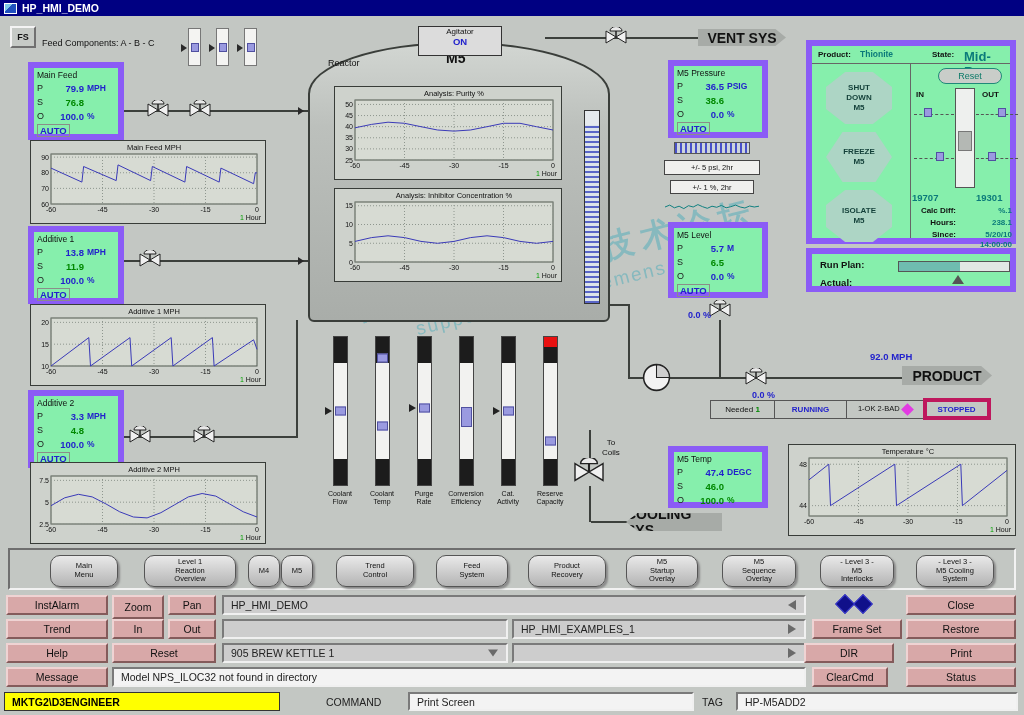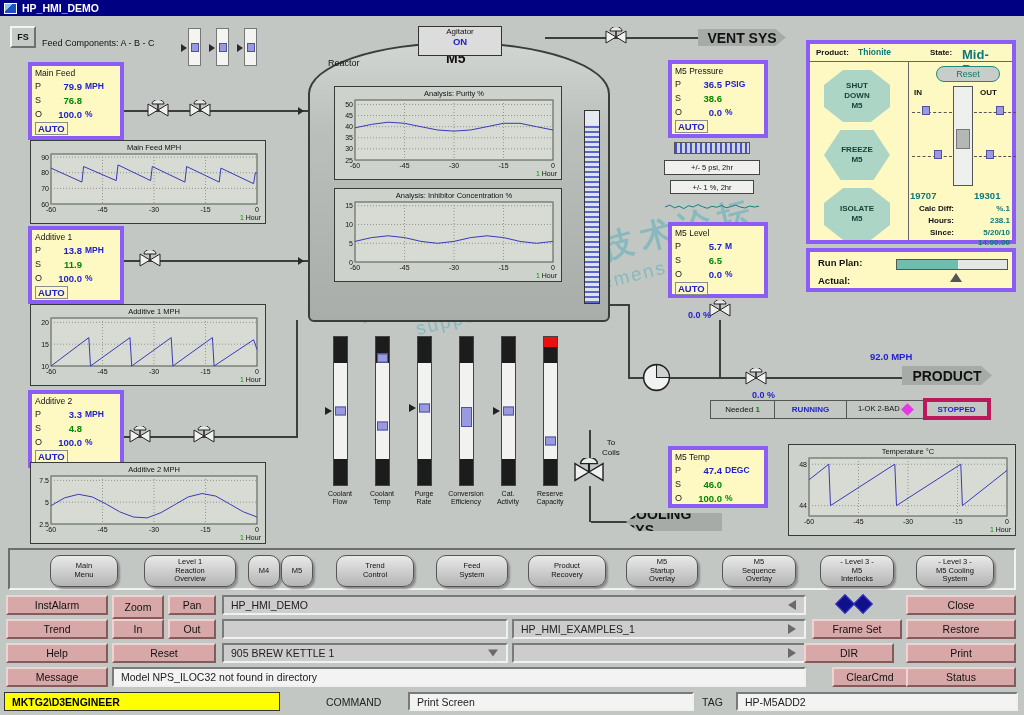--- a/index.html
+++ b/index.html
@@ -2,21 +2,21 @@
 <html><head>
 <meta charset="utf-8">
 <style>
 *{margin:0;padding:0;box-sizing:border-box}
 html,body{width:1024px;height:715px}
 body{position:relative;font-family:"Liberation Sans",sans-serif;background:#c3c7c3;overflow:hidden;font-size:10px;color:#111}
 .abs{position:absolute}
 .titlebar{position:absolute;left:0;top:0;width:1024px;height:16px;background:#000082;color:#fff;display:flex;align-items:center;gap:5px;padding:0 4px;font-size:10.5px;font-weight:bold}
 .appicon{width:13px;height:11px;background:linear-gradient(135deg,#7ec8e8 0 40%,#2050c0 40% 100%);border:1px solid #fff}
 .btn95{background:#c6cac6;border-top:2px solid #f4f4f4;border-left:2px solid #f4f4f4;border-right:2px solid #707070;border-bottom:2px solid #707070;display:flex;align-items:center;justify-content:center}
-.panel{position:absolute;border:4px solid #8b5cf6;background:#fef9c3}
+.panel{position:absolute;border:6px solid #8b5cf6;background:#86efac}
 .ctrl-title{font-size:8.5px;padding:2px 3px 1px;color:#111}
 .ctrl-row{display:flex;align-items:center;font-size:9.5px;font-weight:bold;padding:0 3px;height:14px}
 .ctrl-lbl{width:11px;color:#222;font-weight:normal;font-size:9px}
 .ctrl-val{min-width:36px;text-align:right}
 .ctrl-unit{margin-left:3px;font-size:8.5px}
 .blue{color:#2222cc}.green{color:#008800}
 .ctrl-mode{display:inline-block;margin:1px 3px;padding:0 2px;font-size:9.5px;font-weight:bold;color:#2222cc;border:1px solid #8a8e8a}
 .chart{position:absolute;border:1px solid #383c38;background:#ced2cc}
 .chart-min{position:absolute;background:transparent}
 .pipe{position:absolute;background:#3c403c}
@@ -658,21 +658,21 @@
     <span></span>
     <div class="ar-right"></div>
   </div>
 <div class="cmd-btn" style="left:804px;top:643px;width:90px;height:20px">DIR</div>
 <div class="cmd-btn" style="left:906px;top:643px;width:110px;height:20px">Print</div>
 
 <div class="cmd-btn" style="left:6px;top:667px;width:102px;height:20px">Message</div>
 <div class="cmd-field white" style="left:112px;top:667px;width:694px;height:20px">
     <span>Model NPS_ILOC32 not found in directory</span>
   </div>
-<div class="cmd-btn" style="left:832px;top:667px;width:76px;height:20px">ClearCmd</div>
+<div class="cmd-btn" style="left:812px;top:667px;width:76px;height:20px">ClearCmd</div>
 <div class="cmd-btn" style="left:906px;top:667px;width:110px;height:20px">Status</div>
 
 <div class="cmd-field yellow" style="left:4px;top:692px;width:276px;height:19px">
     <span>MKTG2\D3ENGINEER</span>
   </div>
 <div class="cmd-label" style="left:326px;top:692px;height:19px">COMMAND</div>
 <div class="cmd-field white" style="left:408px;top:692px;width:286px;height:19px">
     <span>Print Screen</span>
   </div>
 <div class="cmd-label" style="left:702px;top:692px;height:19px">TAG</div>

